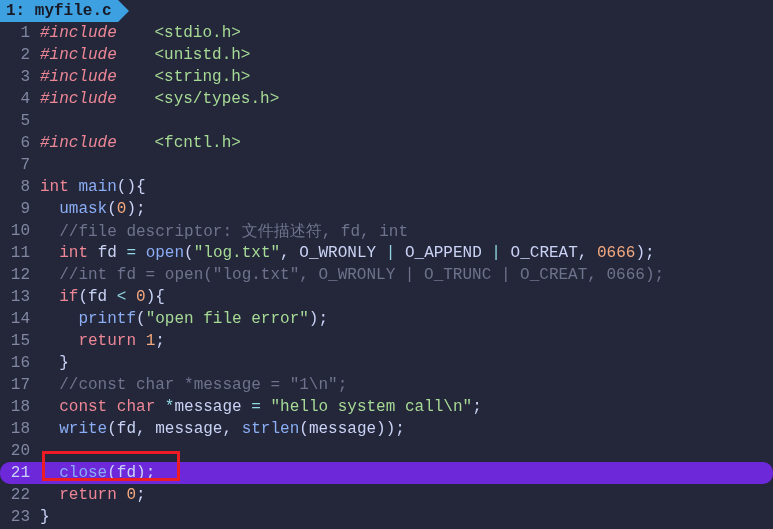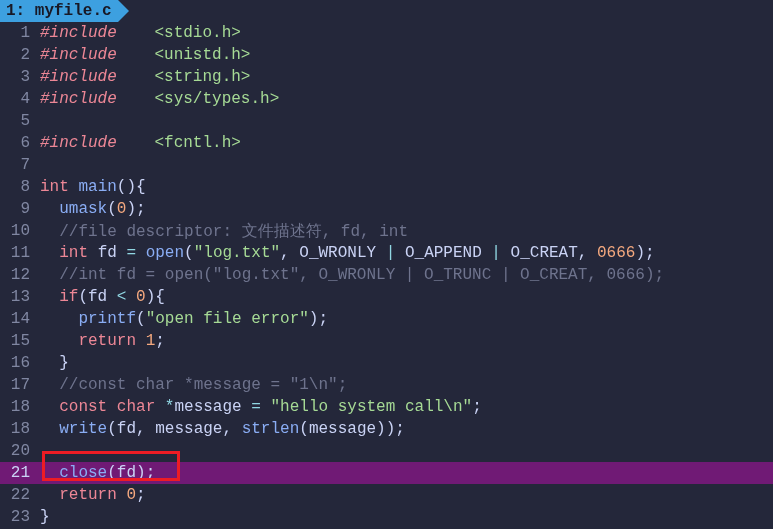--- a/index.html
+++ b/index.html
@@ -49,21 +49,22 @@
     display: flex;
     flex-direction: column;
   }
   .line {
     display: flex;
     height: 22px;
     align-items: center;
     position: relative;
   }
   .line.current {
-    background: #701a75;
+    background: #6d28d9;
+    border-radius: 10px;
   }
   .gutter {
     width: 34px;
     text-align: right;
     color: #8087a2;
     padding-right: 4px;
     user-select: none;
     font-size: 16px;
   }
   .line.current .gutter {

